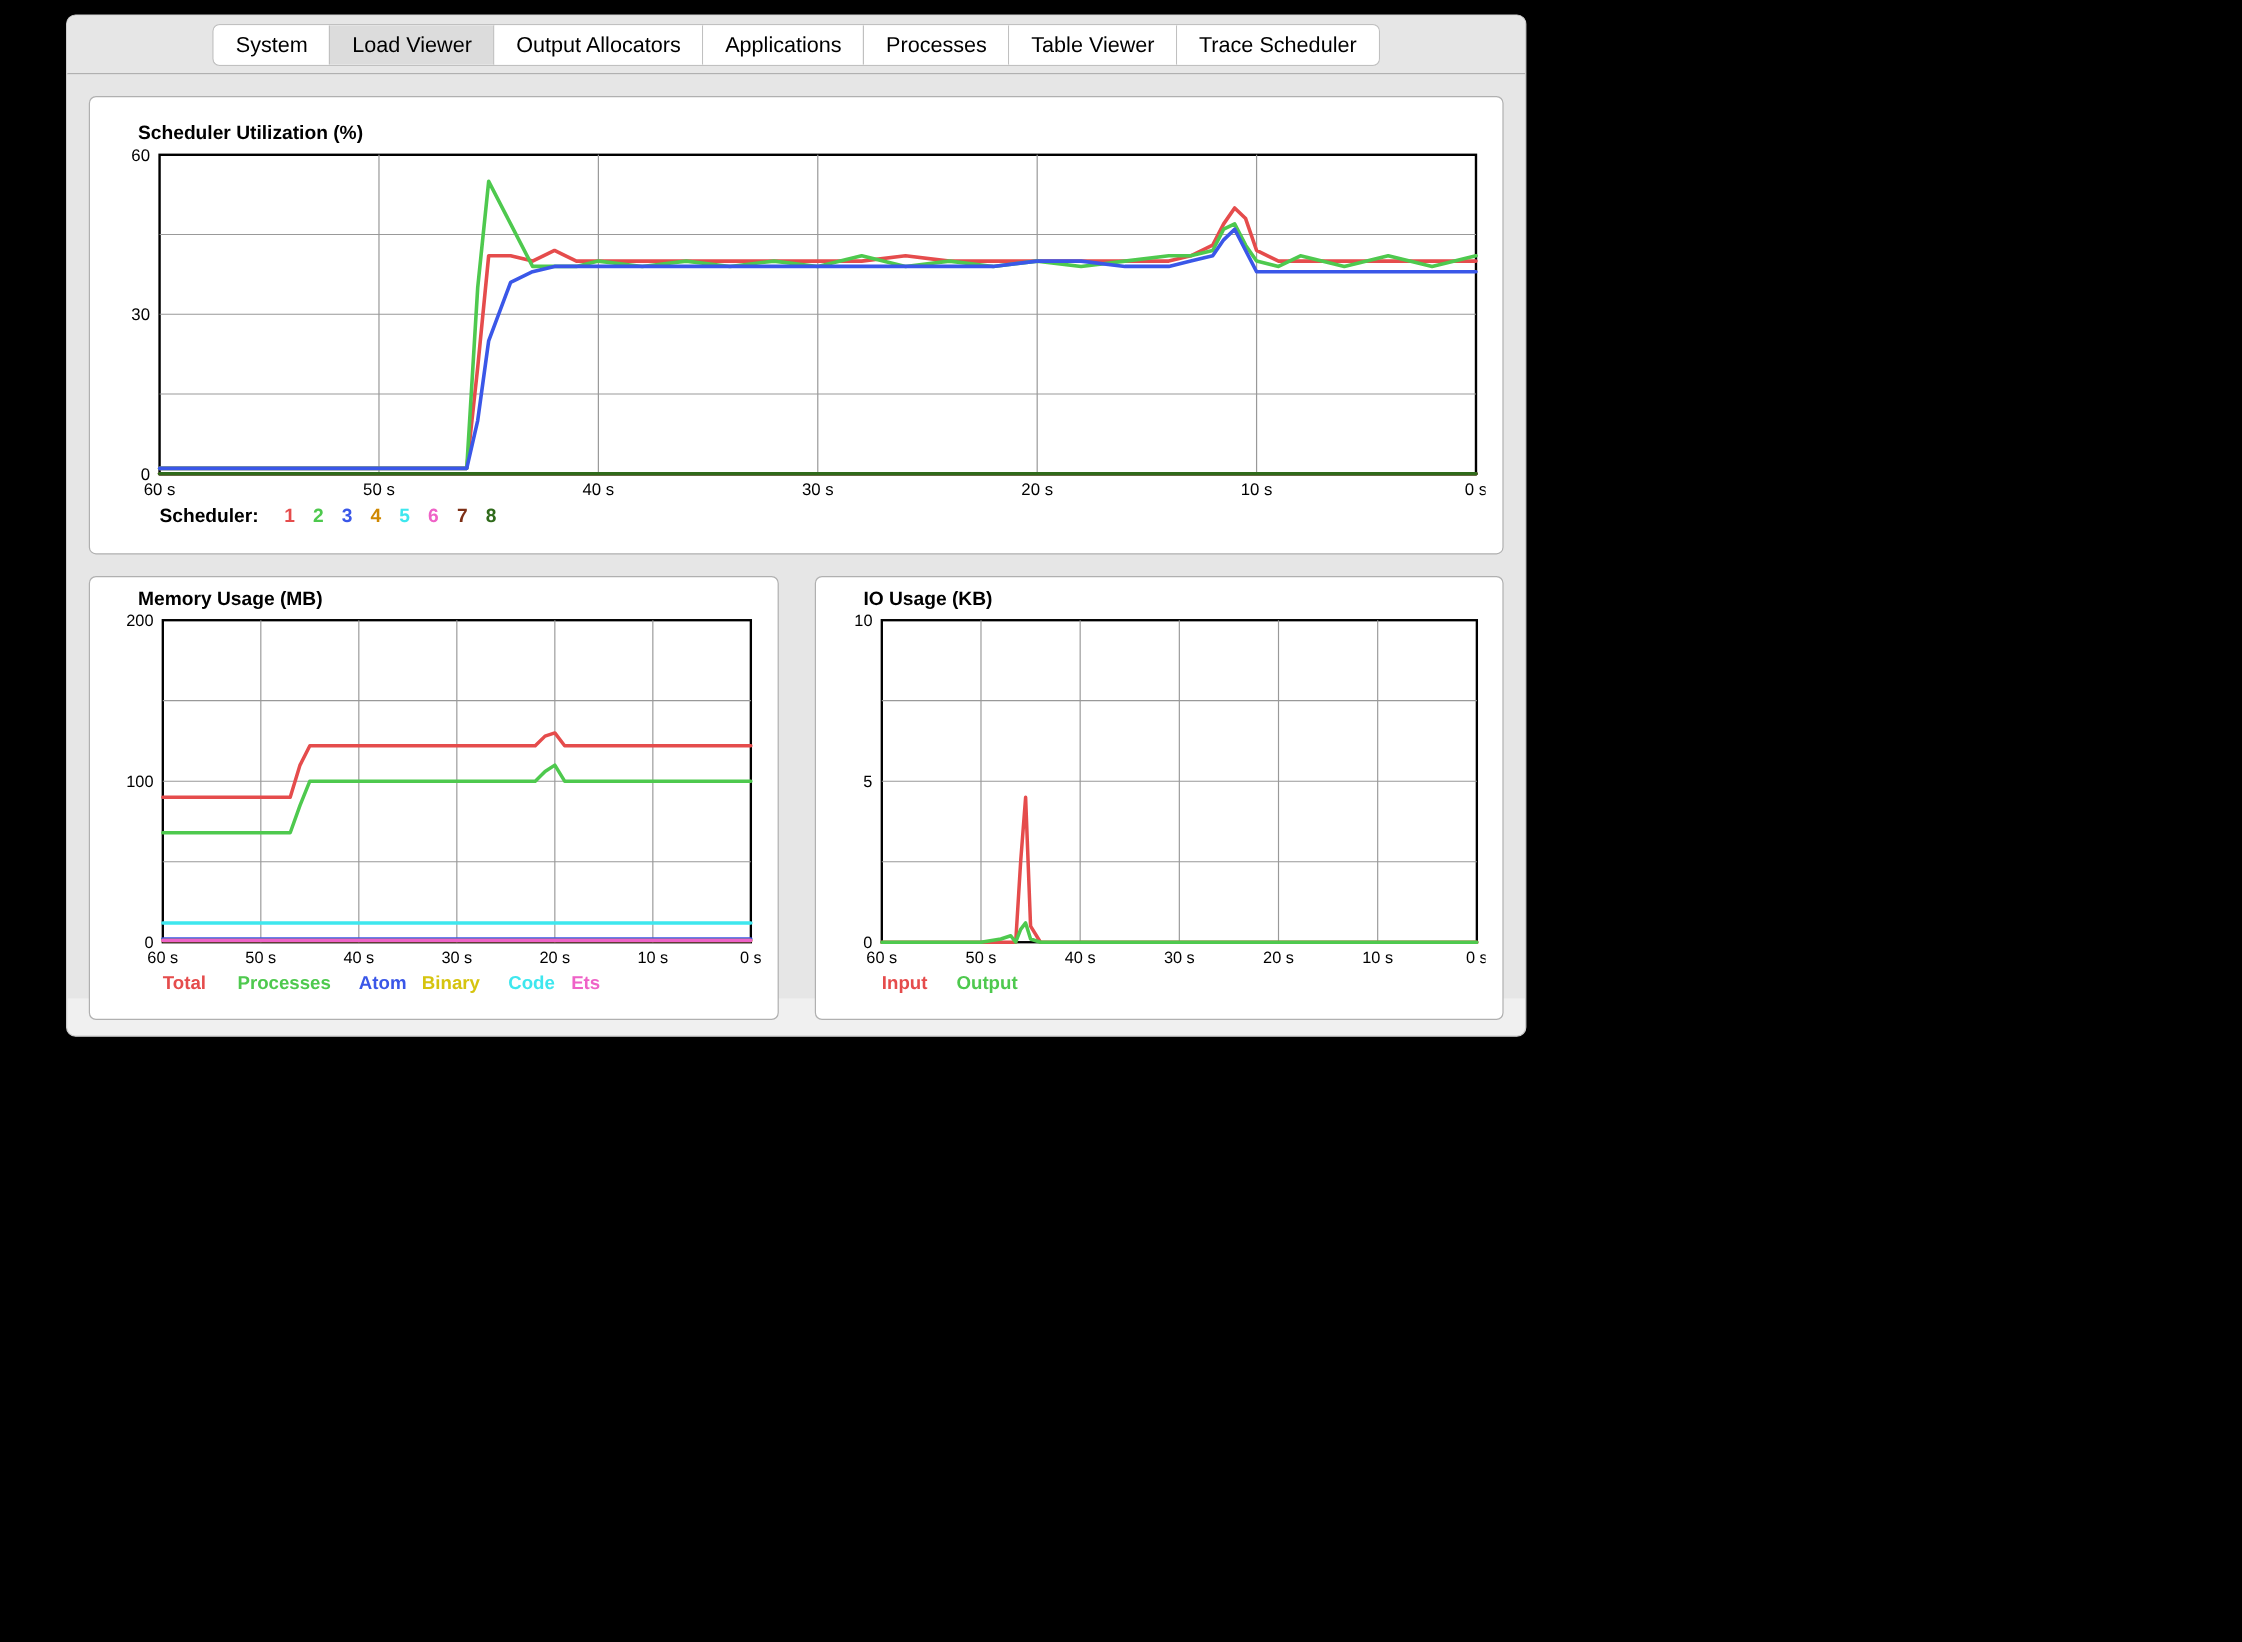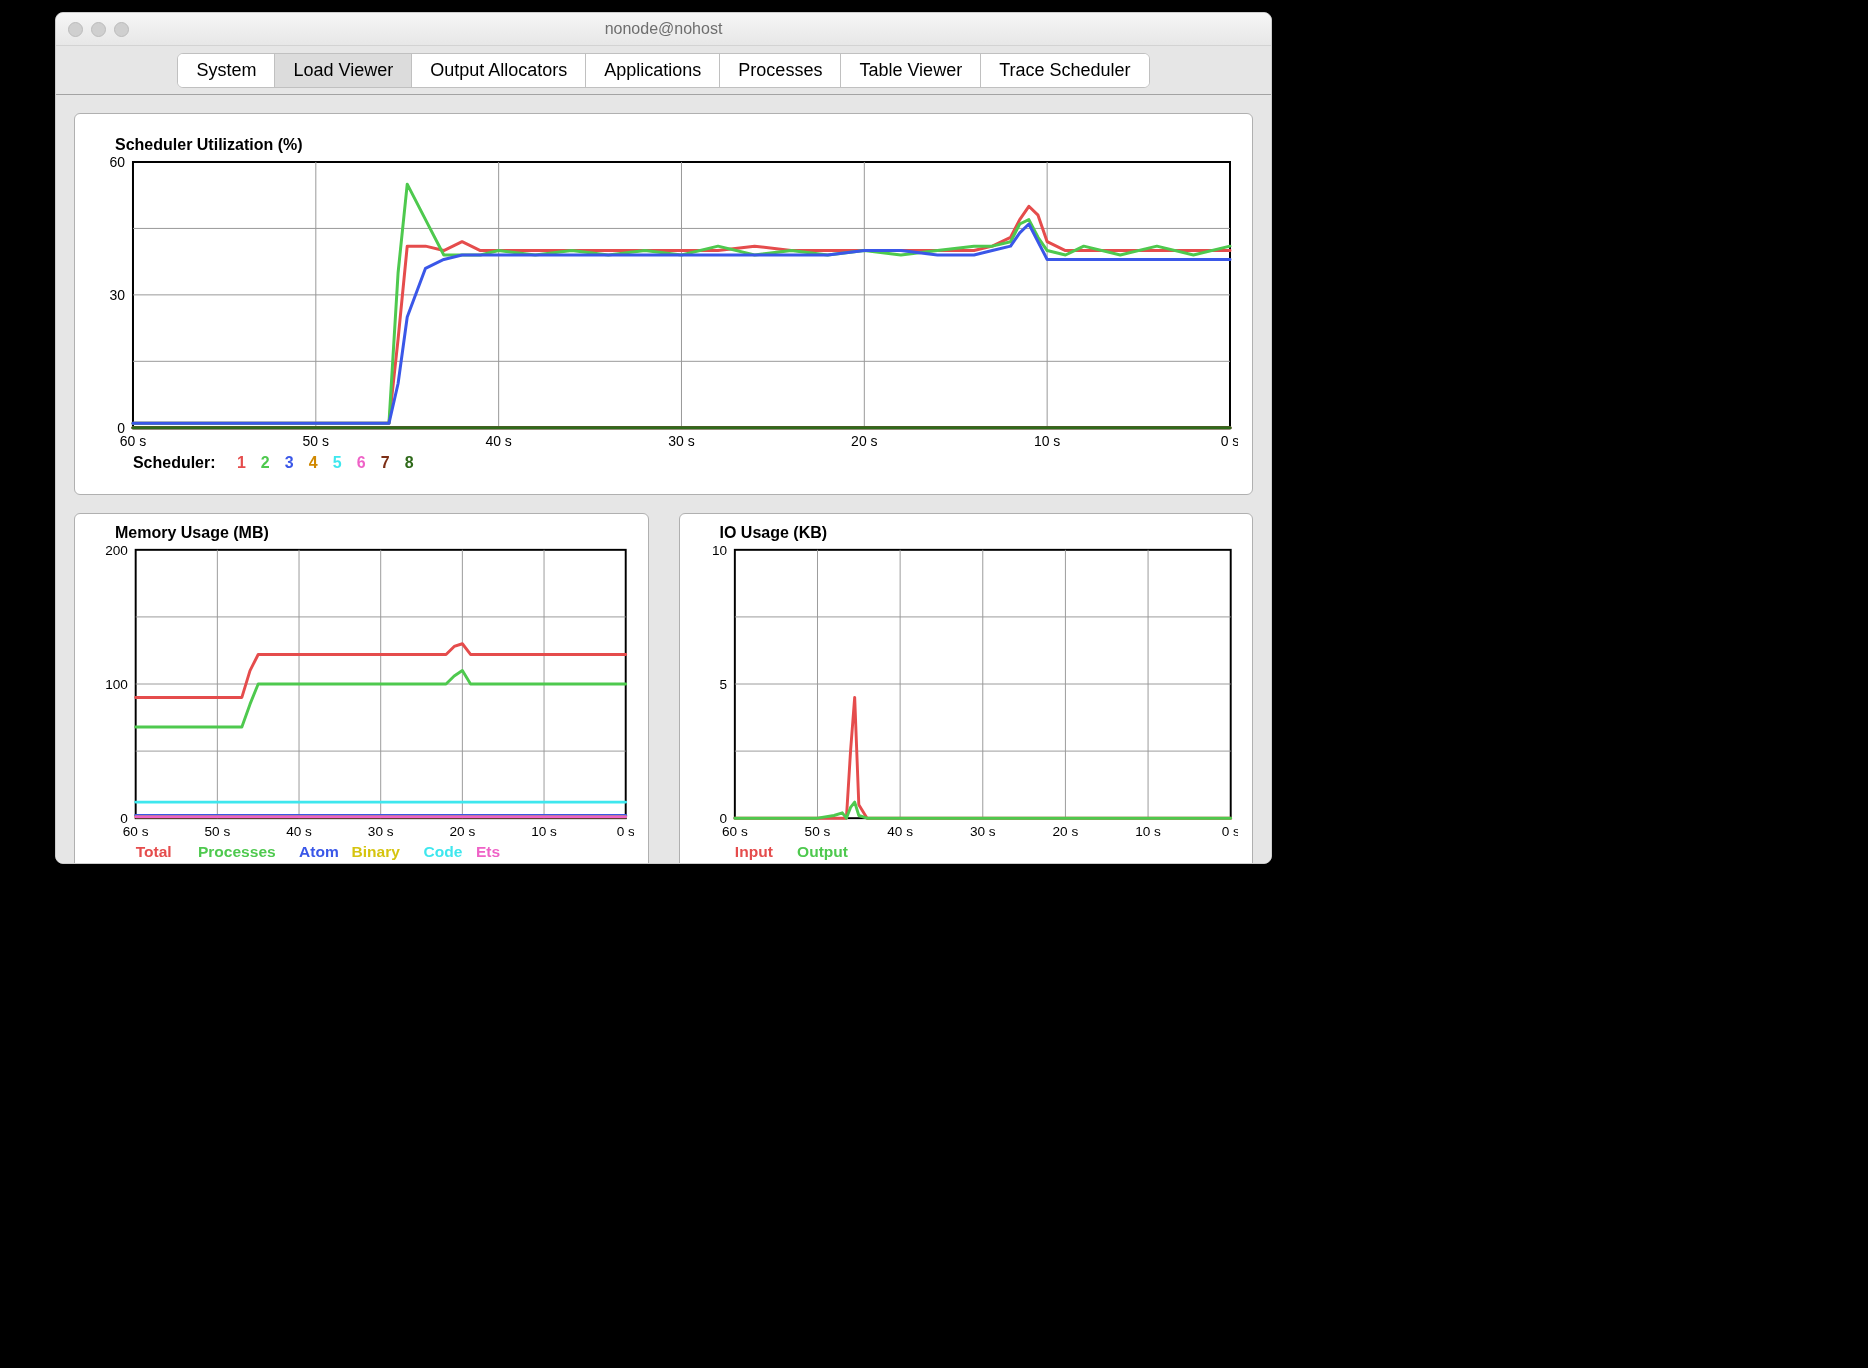--- a/index.html
+++ b/index.html
@@ -62,28 +62,20 @@
   svg{display:block;width:100%;height:auto}
   .axis-tick{font-size:14px;fill:#000}
   .legend{font-size:16px;font-weight:700}
   .legend .lbl{font-weight:700;fill:#000}
 </style>
 </head>
 <body>
 
 <div class="stage">
   <div class="window">
-    <div class="titlebar">
-      <div class="traffic">
-        <span></span>
-        <span></span>
-        <span></span>
-      </div>
-      <div class="title">nonode@nohost</div>
-    </div>
 
     <div class="tabbar">
       <div class="tabstrip" id="tabstrip">
           <div class="tab">System</div>
           <div class="tab selected">Load Viewer</div>
           <div class="tab">Output Allocators</div>
           <div class="tab">Applications</div>
           <div class="tab">Processes</div>
           <div class="tab">Table Viewer</div>
           <div class="tab">Trace Scheduler</div>

